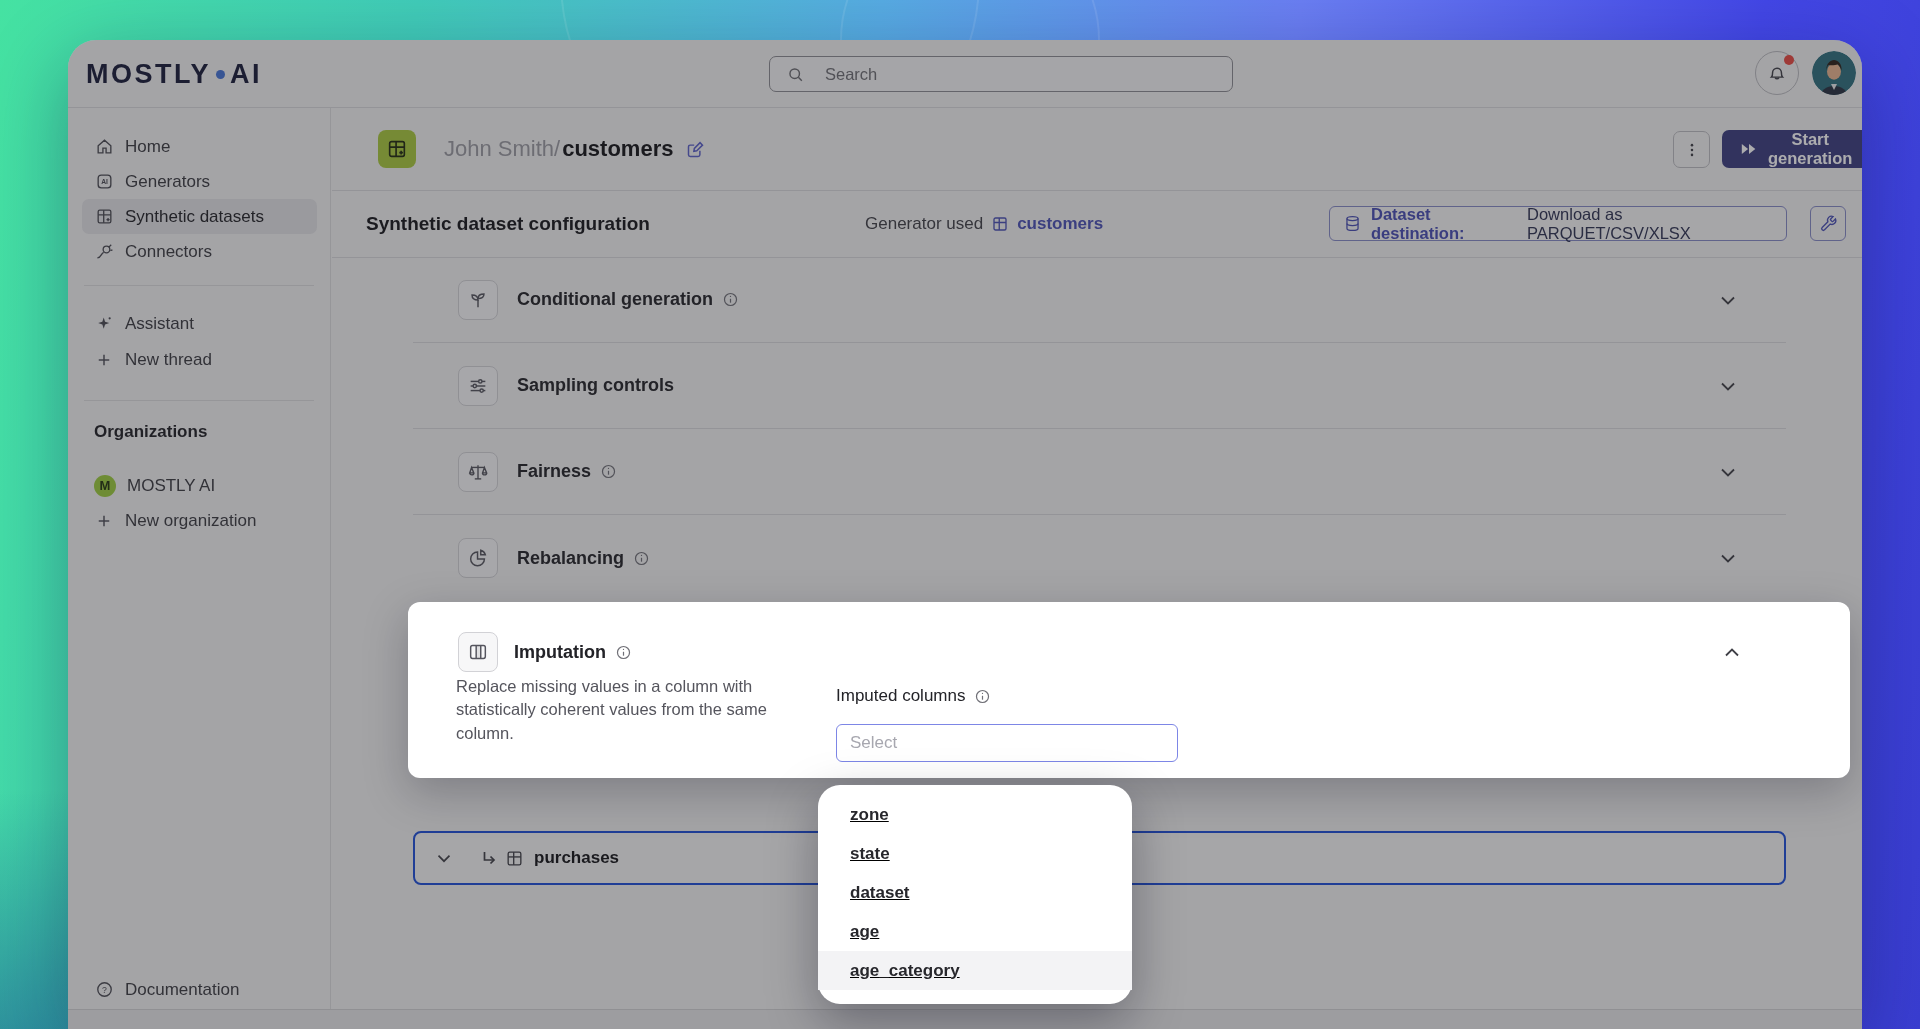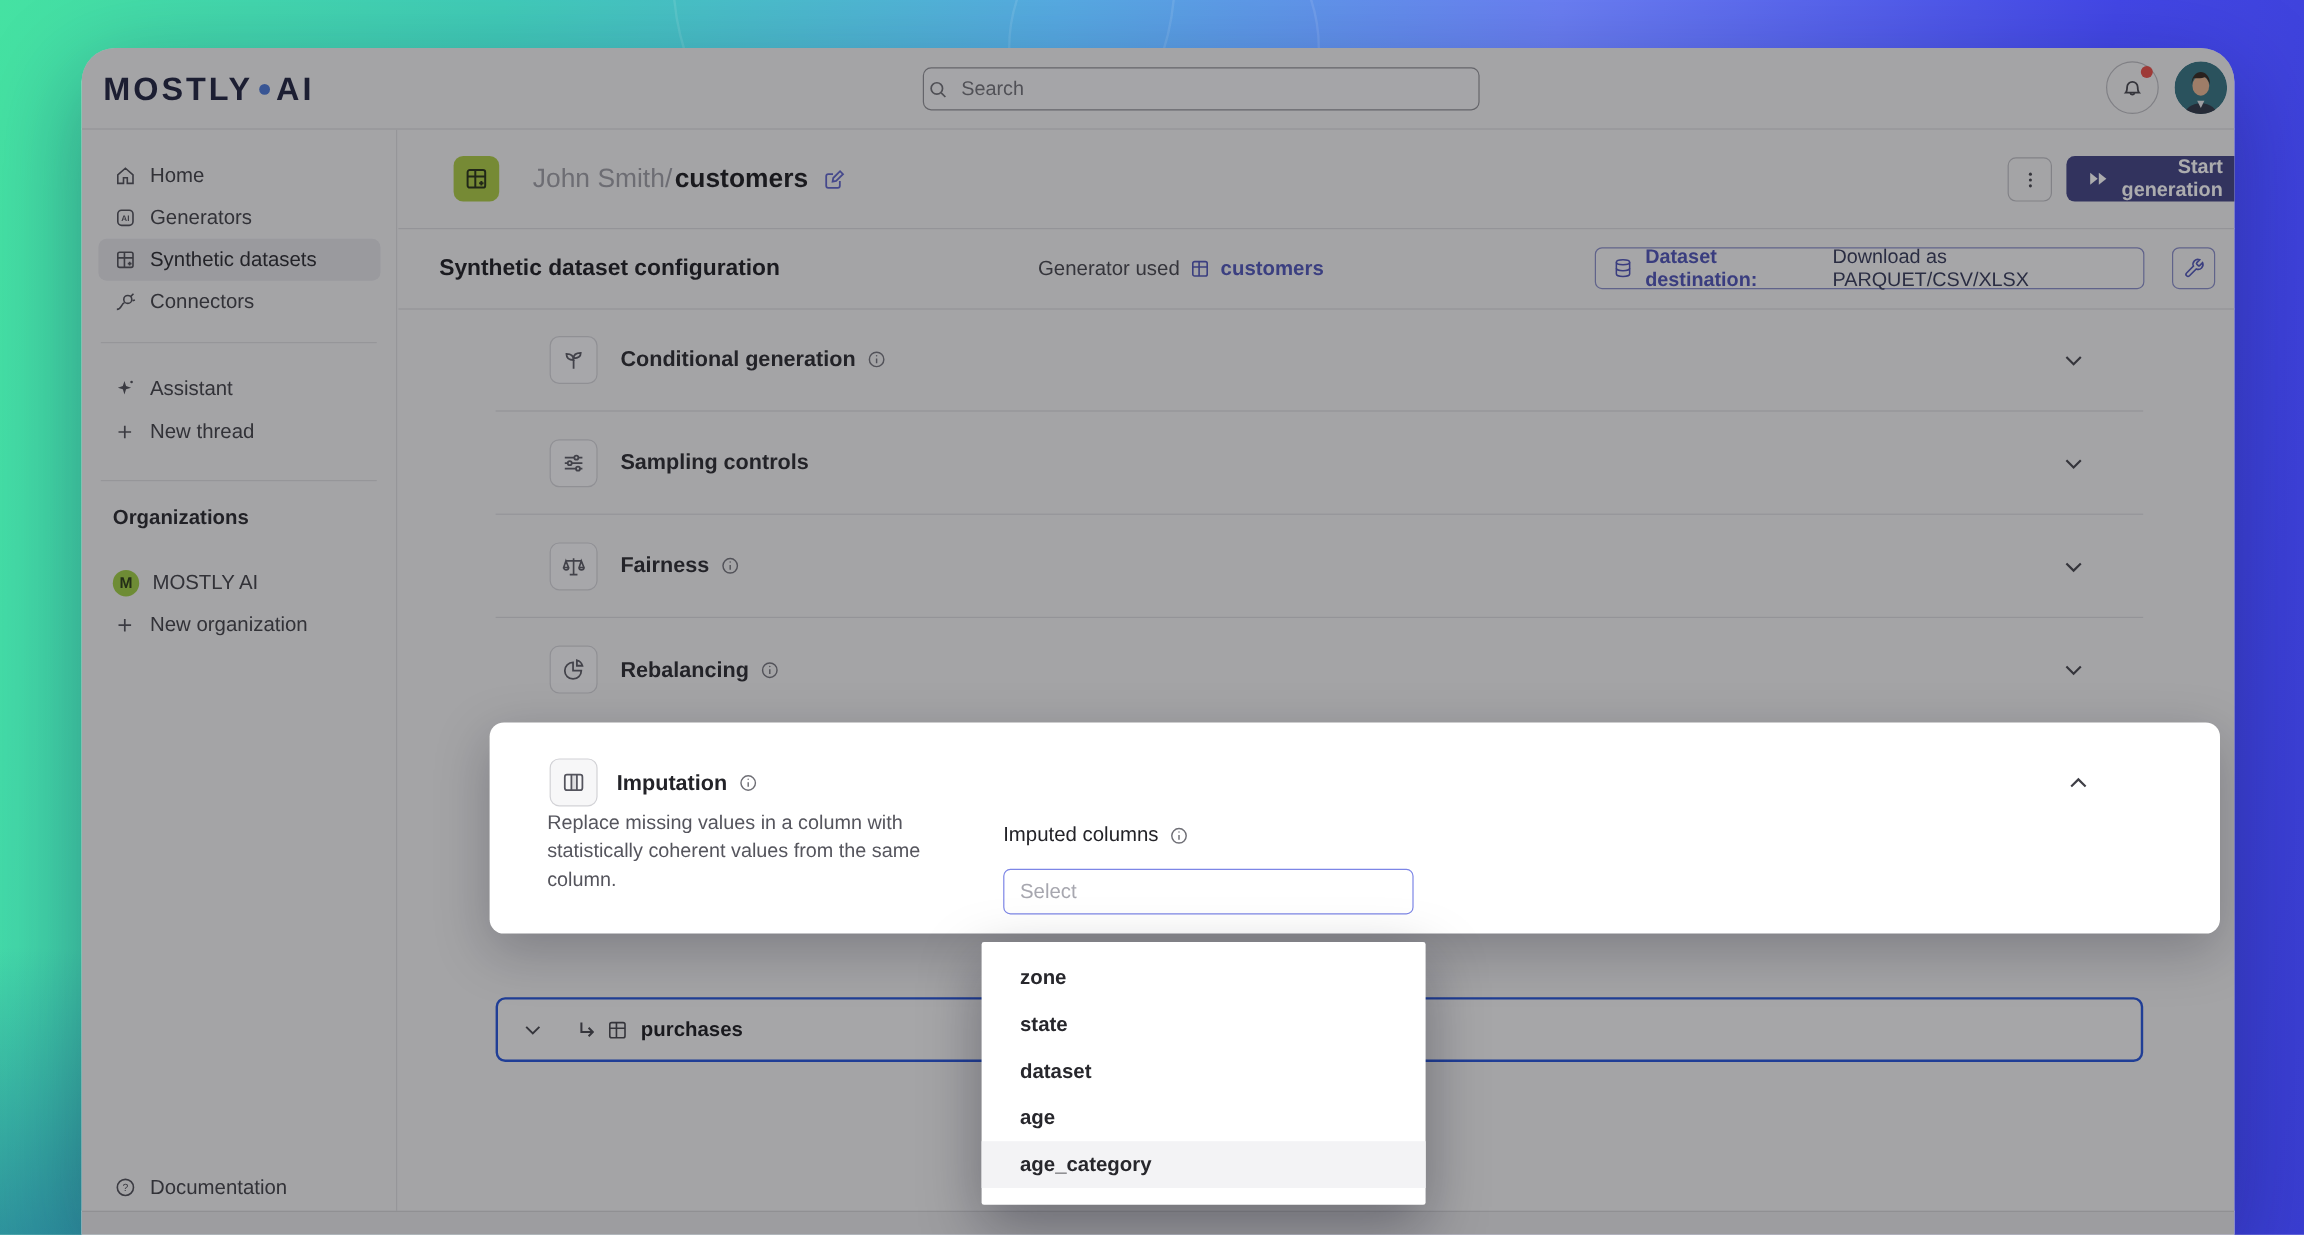--- a/index.html
+++ b/index.html
@@ -24,21 +24,21 @@
     box-shadow:0 24px 80px rgba(10,15,60,0.35);
   }
 
   
   .topbar { position:absolute; left:0; top:0; right:0; height:68px; border-bottom:1px solid #d9d9db; }
   .logo { position:absolute; left:18px; top:0; height:68px; display:flex; align-items:center; gap:5px;
           font-size:27px; font-weight:700; letter-spacing:2.5px; color:#171a38; }
   .logo-dot { width:9px; height:9px; border-radius:50%; background:#4573d5; }
   .searchbox { position:absolute; left:701px; top:16px; width:464px; height:36px;
                border:1px solid #8c8c91; border-radius:7px; background:rgba(255,255,255,0.18);
-               display:flex; align-items:center; gap:10px; padding-left:2px; color:#6a6a70; }
+               display:flex; align-items:center; gap:20px; padding-left:16px; color:#6a6a70; }
   .searchbox input { flex:1; border:none; outline:none; background:transparent; font-size:16.5px;
                      font-family:"Liberation Sans", sans-serif; color:#3f3f46; }
   .searchbox input::placeholder { color:#6d6d73; }
   .bell-btn { position:absolute; left:1687px; top:11px; width:44px; height:44px; border-radius:50%;
               border:1px solid #b9b9bd; display:grid; place-items:center; color:#3f3f46; }
   .bell-dot { position:absolute; top:3px; right:4px; width:10px; height:10px; border-radius:50%; background:#e8473f; }
   .avatar { position:absolute; left:1744px; top:11px; width:44px; height:44px; border-radius:50%; overflow:hidden; }
 
   
   .sidebar { position:absolute; left:0; top:68px; width:263px; bottom:0; border-right:1px solid #dcdcde; }
@@ -57,21 +57,21 @@
   .title-row { position:absolute; left:264px; right:0; top:68px; height:82px; }
   .ds-icon { position:absolute; left:46px; top:22px; width:38px; height:38px; border-radius:8px;
              background:#a9c93c; color:#20290e; display:grid; place-items:center; }
   .title-text { position:absolute; left:100px; top:0; height:82px; display:flex; align-items:center; font-size:22px;margin-left:12px; }
   .title-owner { color:#9a9aa1; }
   .title-name { color:#141418; font-weight:700; margin-left:2px; }
   .edit-ic { margin-left:12px; color:#5a5fc8; display:grid; place-items:center; }
   .dots-btn { position:absolute; left:1341px; top:23px; width:37px; height:37px; border-radius:7px;
               border:1px solid #bcbcc0; color:#3f3f46; display:grid; place-items:center; }
   .start-btn { position:absolute; left:1390px; top:22px; height:38px; border-radius:7px; background:#3b3d7f;
-               color:#fff; font-size:16.5px; font-weight:700; display:flex; align-items:center; gap:10px; padding:0 18px;text-align:right; }
+               color:#fff; font-size:16.5px; font-weight:700; display:flex; align-items:center; gap:10px; padding:0 18px; }
 
   .config-row { position:absolute; left:264px; right:0; top:150px; height:67px; }
   .config-title { position:absolute; left:34px; top:0; height:67px; display:flex; align-items:center;
                   font-size:19px; font-weight:700; color:#16161a; }
   .gen-group { position:absolute; left:533px; top:0; height:67px; display:flex; align-items:center; gap:8px;
                font-size:17px; color:#3f3f46; }
   .gen-link { color:#4a50b5; font-weight:600; }
   .gen-group .icn { color:#4a50b5; display:grid; place-items:center; }
   .dest-btn { position:absolute; left:997px; top:16px; width:458px; height:35px; border:1px solid #8589c6;
               border-radius:6px; background:rgba(255,255,255,0.30); display:flex; align-items:center; gap:9px;
@@ -104,22 +104,22 @@
   .imp-desc { position:absolute; left:48px; top:73px; width:312px; font-size:16.5px; line-height:1.42; color:#55555d; }
   .imp-label { position:absolute; left:428px; top:84px; display:flex; align-items:center; gap:9px;
                font-size:17px; color:#232328; }
   .imp-select { position:absolute; left:428px; top:122px; width:342px; height:38px;
                 border:1.5px solid #7d86e6; border-radius:6px; background:#fff; display:flex; align-items:center; }
   .imp-select input { width:100%; border:none; outline:none; background:transparent; padding-left:13px;
                       font-size:17px; font-family:"Liberation Sans", sans-serif; color:#3f3f46; }
   .imp-select input::placeholder { color:#a7a7af; }
 
   
-  .dropdown { position:absolute; left:750px; top:745px; width:370px; background:#fff; border-radius:2px;
-              z-index:70; padding:10px 0 14px 0; box-shadow:0 18px 50px rgba(10,10,25,0.35); }
+  .dropdown { position:absolute; left:750px; top:745px; width:314px; background:#fff; border-radius:22px;
+              z-index:70; padding:10px 0 14px 0; box-shadow:0 18px 50px rgba(10,10,25,0.35);text-decoration:underline; }
   .opt { height:39px; display:flex; align-items:center; padding-left:32px; font-size:17px; font-weight:600;
          color:#27272c; cursor:default; }
   .opt.hl { background:#f3f3f5; }
 
   
   .purchases { position:absolute; left:345px; top:791px; width:1373px; height:54px;
                border:2px solid #1d4ed8; border-radius:8px; background:rgba(255,255,255,0.25);
                display:flex; align-items:center; gap:12px; padding-left:18px; }
   .purchases .lbl { font-size:17px; font-weight:700; color:#141418; }
   .purchases .icn { color:#3f3f46; display:grid; place-items:center; }

